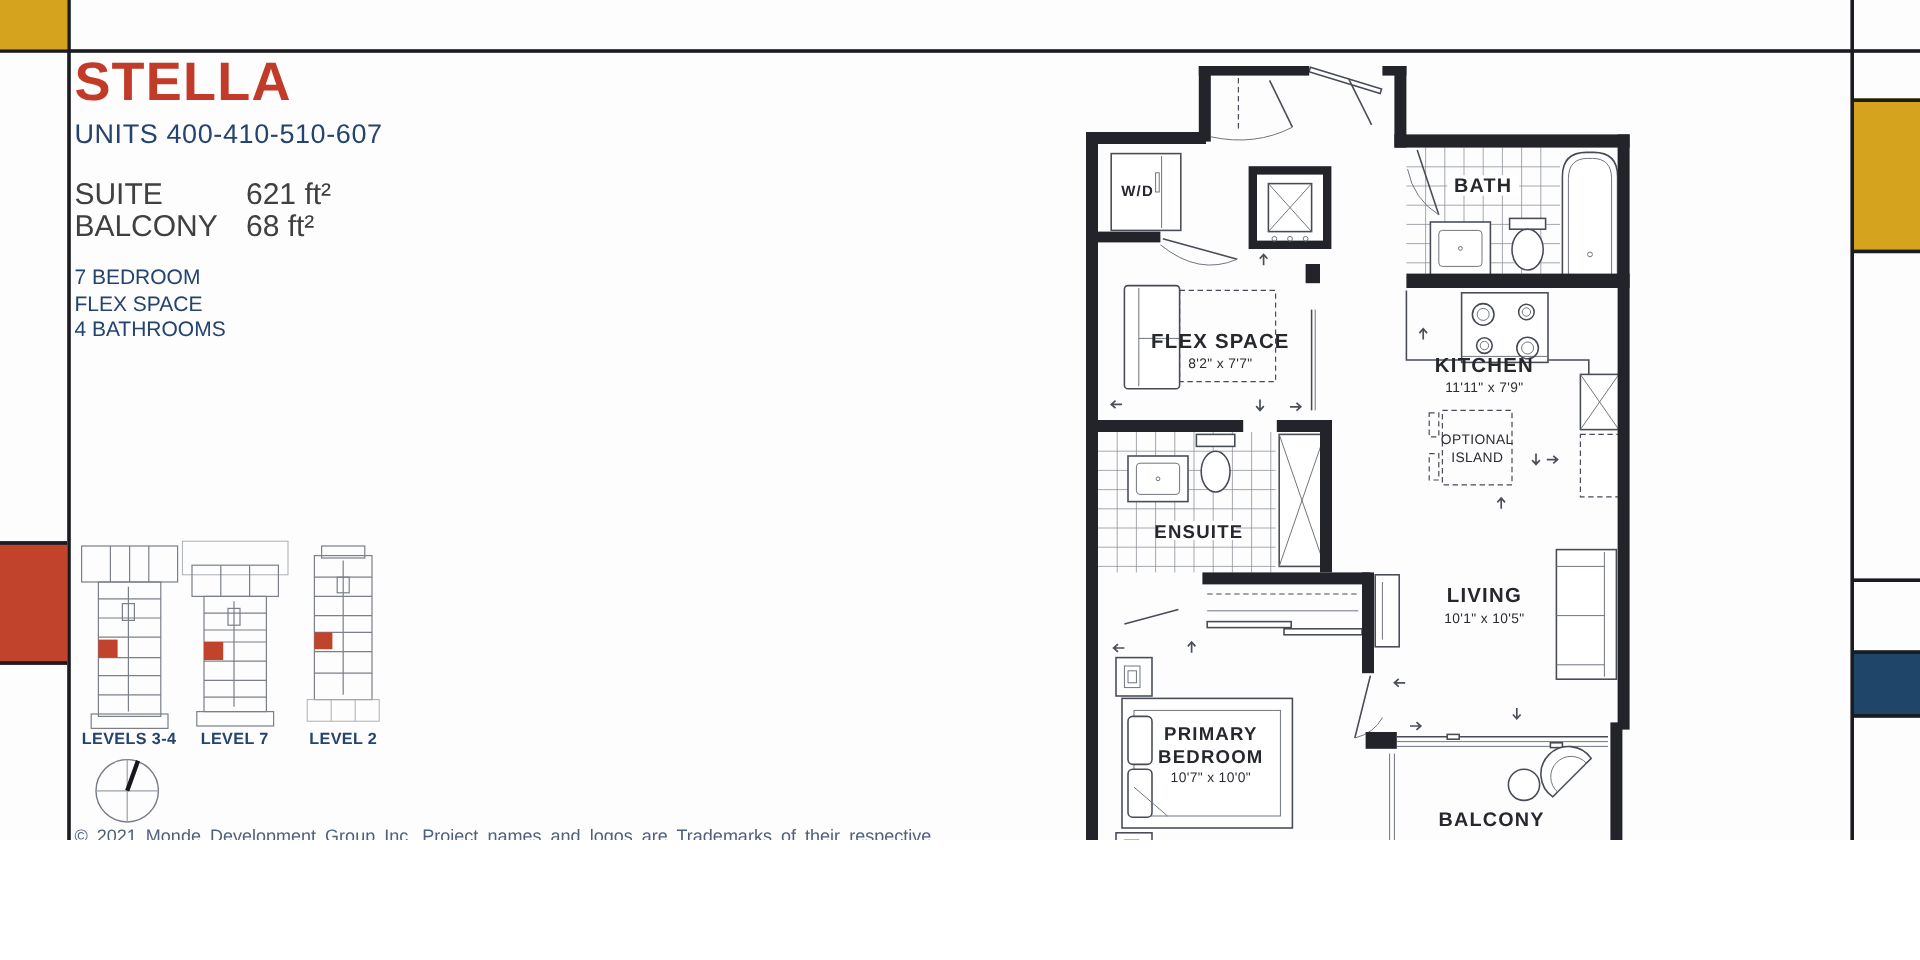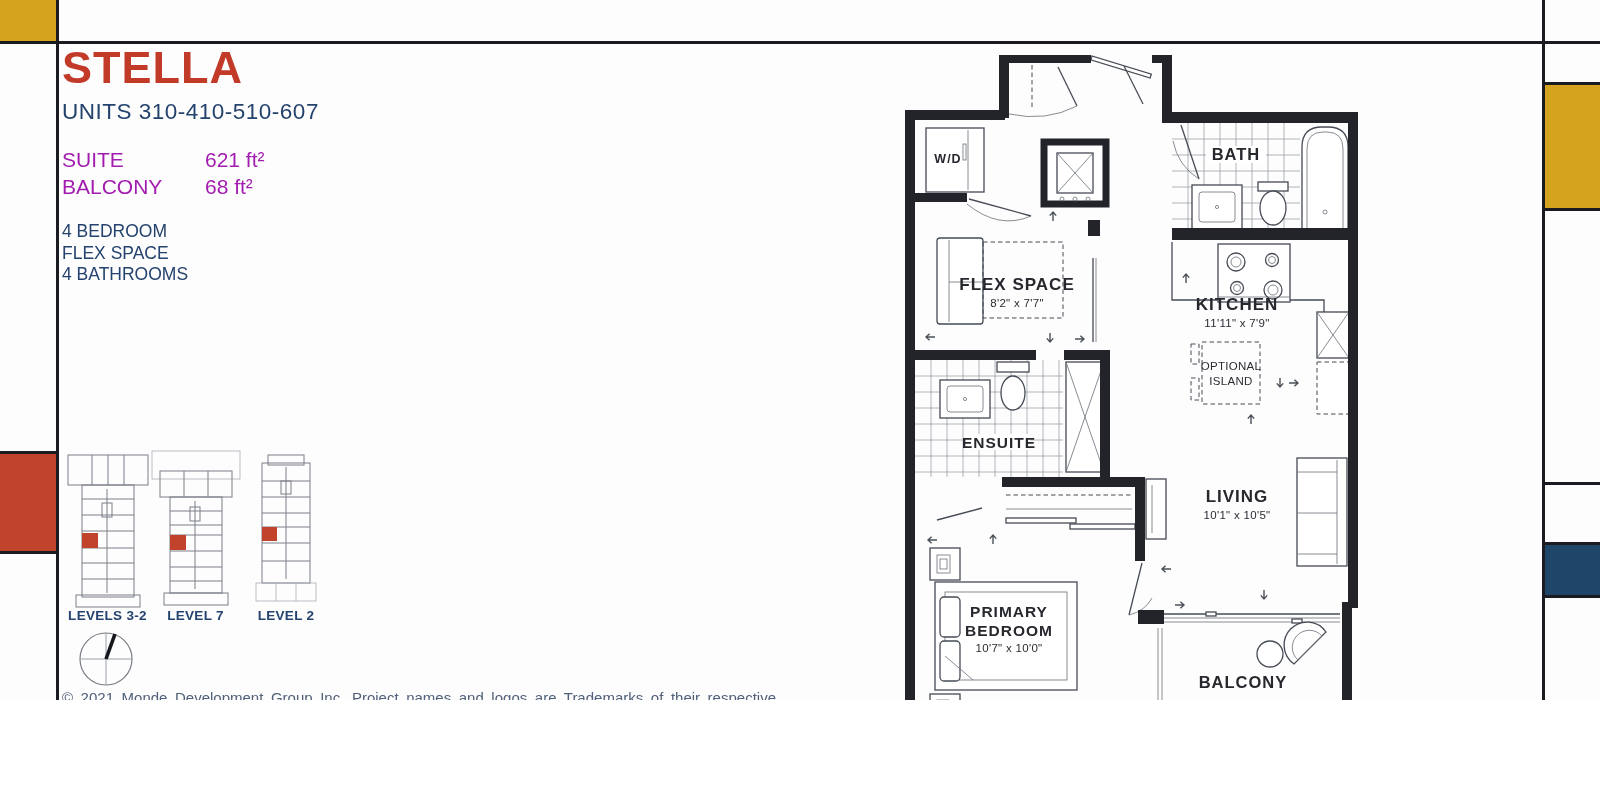--- a/index.html
+++ b/index.html
@@ -10,21 +10,21 @@
   .hline{position:absolute;left:0;width:1600px;height:3px;background:#1b1c21;}
   .vline{position:absolute;top:0;width:3px;height:800px;background:#1b1c21;}
   .blk{position:absolute;}
   .blk.bordered-tb{border-top:3px solid #1b1c21;border-bottom:3px solid #1b1c21;}
   .blk.bordered-lr{border-left:3px solid #1b1c21;border-right:3px solid #1b1c21;}
   
   .title{position:absolute;left:62px;top:42px;font-size:45px;font-weight:bold;
          letter-spacing:1px;color:#c23a28;}
   .units{position:absolute;left:62px;top:99px;font-size:22.5px;font-weight:normal;
          letter-spacing:.5px;color:#24436e;}
-  .stats{position:absolute;left:62px;top:148px;color:#a21caf;font-size:21px;}
+  .stats{position:absolute;left:62px;top:148px;color:#404040;font-size:25px;}
   .stats .row{height:27px;}
   .stats .lab{display:inline-block;width:143px;}
   .features{position:absolute;left:62px;top:221px;color:#24436e;font-size:17.5px;
             line-height:21.5px;}
   .lvl-label{position:absolute;top:608px;text-align:center;font-size:13.5px;
              font-weight:bold;letter-spacing:.3px;color:#24436e;}
   .disclaimer{position:absolute;left:62px;top:689px;width:714px;font-size:15px;
               line-height:1.22;color:#50607a;text-align:justify;}
   
   .w{fill:#22242a;}
@@ -54,33 +54,33 @@
   <div class="vline" style="left:56px;"></div>
   <div class="vline" style="left:1542px;"></div>
   <div class="blk" style="left:0;top:0;width:56px;height:41px;background:#d5a31d;"></div>
   <div class="blk bordered-tb" style="left:1545px;top:82px;width:55px;height:123px;background:#d5a31d;"></div>
   <div class="blk" style="left:1545px;top:482px;width:55px;height:3px;background:#1b1c21;"></div>
   <div class="blk bordered-tb" style="left:1545px;top:542px;width:55px;height:50px;background:#1f4569;"></div>
   <div class="blk bordered-tb" style="left:0;top:451px;width:56px;height:97px;background:#c2432c;"></div>
   <div class="blk bordered-lr" style="left:795px;top:760px;width:60px;height:40px;background:#c2432c;"></div>
 
   <div class="title">STELLA</div>
-  <div class="units">UNITS 310-410-510-607</div>
+  <div class="units">UNITS 400-410-510-607</div>
 
   <div class="stats">
     <div class="row">
       <span class="lab">SUITE</span><span>621 ft²</span>
     </div>
     <div class="row">
       <span class="lab">BALCONY</span><span>68 ft²</span>
     </div>
   </div>
 
   <div class="features">
-    <div>4 BEDROOM</div>
+    <div>7 BEDROOM</div>
     <div>FLEX SPACE</div>
     <div>4 BATHROOMS</div>
   </div>
 
   <svg class="abs" style="left:62px;top:447px;" width="92" height="162" viewBox="0 0 92 162">
     <rect class="kp" x="6" y="8" width="80" height="30"></rect>
     <line class="kp" x1="30" y1="8" x2="30" y2="38"></line>
       <line class="kp" x1="46" y1="8" x2="46" y2="38"></line>
       <line class="kp" x1="62" y1="8" x2="62" y2="38"></line>
     <rect class="kp" x="20" y="38" width="52" height="112"></rect>
@@ -122,21 +122,21 @@
       <line class="kp" x1="22" y1="66" x2="70" y2="66"></line>
       <line class="kp" x1="22" y1="80" x2="70" y2="80"></line>
       <line class="kp" x1="22" y1="96" x2="70" y2="96"></line>
       <line class="kp" x1="22" y1="114" x2="70" y2="114"></line>
     <rect class="kpr" x="22" y="80" width="15" height="14"></rect>
     <rect class="kp2" x="16" y="136" width="60" height="18"></rect>
     <line class="kp2" x1="36" y1="136" x2="36" y2="154"></line>
       <line class="kp2" x1="56" y1="136" x2="56" y2="154"></line>
   </svg>
 
-  <div class="lvl-label" style="left:60px;width:95px;">LEVELS 3-2</div>
+  <div class="lvl-label" style="left:60px;width:95px;">LEVELS 3-4</div>
   <div class="lvl-label" style="left:148px;width:95px;">LEVEL 7</div>
   <div class="lvl-label" style="left:236px;width:100px;">LEVEL 2</div>
 
   <svg class="abs" style="left:76px;top:629px;" width="60" height="60" viewBox="0 0 60 60">
     <circle cx="30" cy="30" r="26" fill="none" stroke="#777c84" stroke-width="1.2"></circle>
     <line x1="4" y1="30" x2="56" y2="30" stroke="#9aa0a8" stroke-width="1"></line>
     <line x1="30" y1="4" x2="30" y2="56" stroke="#9aa0a8" stroke-width="1"></line>
     <line x1="30" y1="30" x2="39" y2="5" stroke="#15171c" stroke-width="3.6"></line>
   </svg>
 

